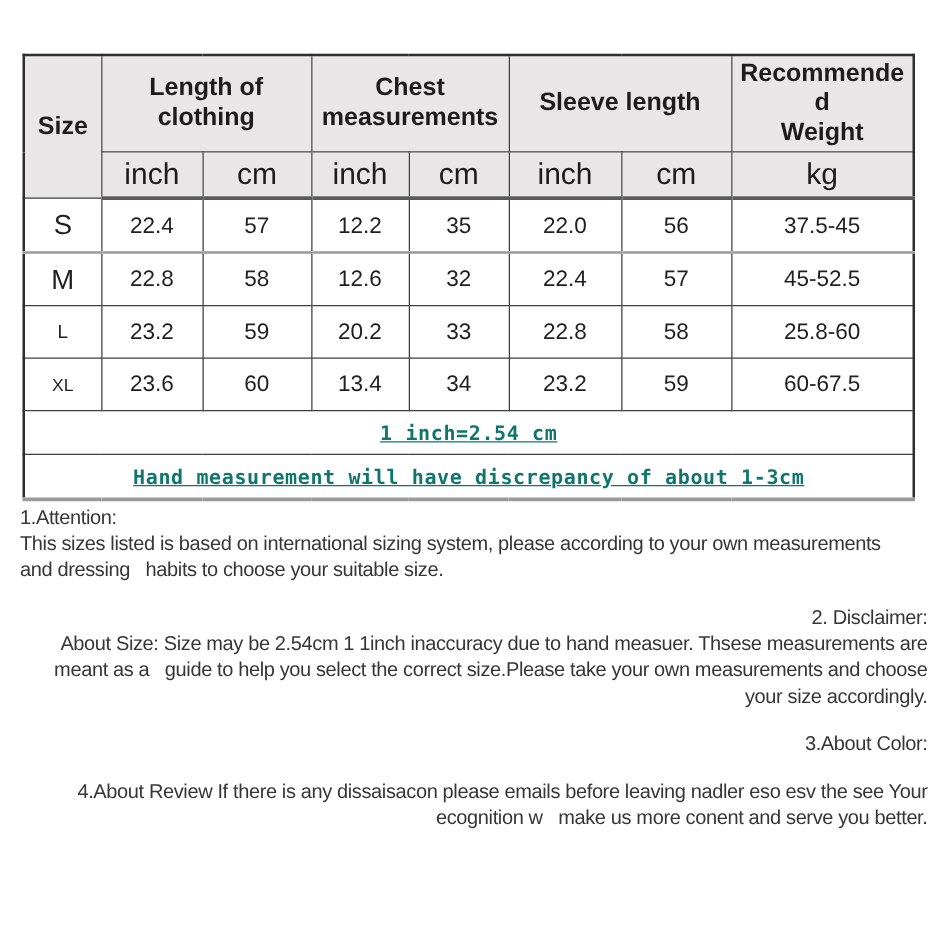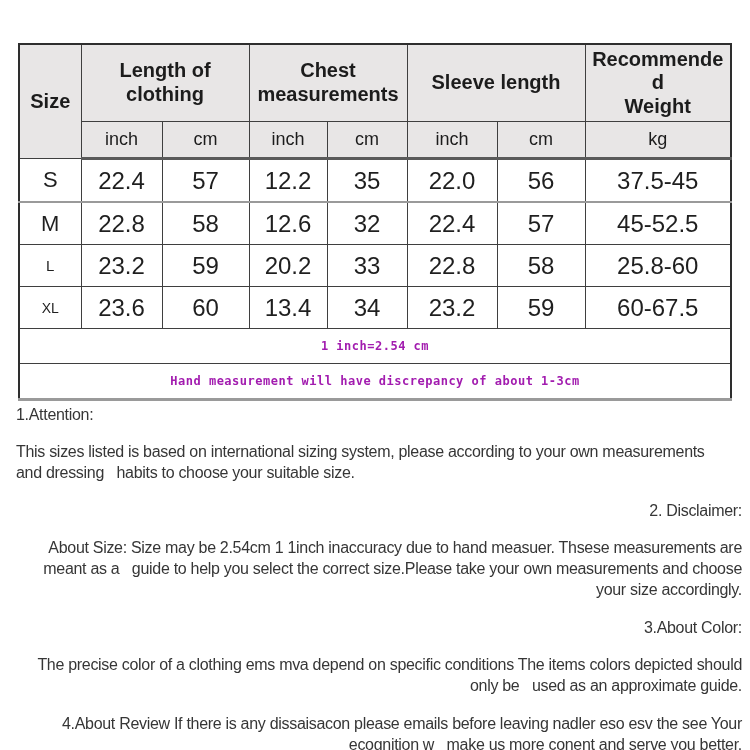--- a/index.html
+++ b/index.html
@@ -43,66 +43,67 @@
     font-weight: bold;
     font-size: 20px;
     line-height: 1.18;
     white-space: pre-line;
     color: #1c1c1c;
   }
   tr.hdr-units th {
     height: 35px;
     background: #e8e6e6;
     font-weight: normal;
-    font-size: 18px;
+    font-size: 24px;
     color: #1c1c1c;
     border-bottom: 3px solid #5a5a5a;
   }
   th.size-head {
     background: #e8e6e6;
     font-weight: bold;
     font-size: 21px;
     color: #1c1c1c;
   }
   tr.data-row td {
     height: 41px;
-    font-size: 24px;
+    font-size: 18px;
     background: #ffffff;
     color: #1f1f1f;
   }
   tr.data-row td.size-cell { font-size: 22px; }
   tr.row-2 td.size-cell { font-size: 15px; }
   tr.row-3 td.size-cell { font-size: 14px; }
   tr.row-0 td { border-bottom: 2px solid #9a9a9a; }
   tr.note-row td {
     height: 34px;
     background: #ffffff;
     font-family: "DejaVu Sans Mono", monospace;
     font-weight: bold;
-    font-size: 12px;
-    color: #a21caf;
+    font-size: 16px;
+    color: #0f766e;
     letter-spacing: 0.5px;
+    text-decoration: underline;
   }
 
   
   .text-block {
     position: absolute;
     left: 16px;
     top: 404px;
     width: 726px;
     font-size: 16px;
     line-height: 21px;
     letter-spacing: -0.3px;
     color: #363636;
   }
   .section { margin-top: 0; }
   .section + .section { margin-top: 17px; text-align: right; }
   .sec-heading { white-space: pre-wrap; }
   .sec-heading:empty { display: none; }
-  .sec-body { white-space: pre-wrap; margin-top: 16px; }
+  .sec-body { white-space: pre-wrap; }
   .sec-body:empty { display: none; }
 </style>
 </head>
 <body>
 
 <div class="stage">
 
   <table class="size-chart">
     <colgroup>
       <col style="width:62px">
@@ -193,22 +194,20 @@
 and dressing   habits to choose your suitable size.</div>
     </div>
     <div class="section">
       <div class="sec-heading">2. Disclaimer:</div>
       <div class="sec-body">About Size: Size may be 2.54cm 1 1inch inaccuracy due to hand measuer. Thsese measurements are
 meant as a   guide to help you select the correct size.Please take your own measurements and choose
 your size accordingly.</div>
     </div>
     <div class="section">
       <div class="sec-heading">3.About Color:</div>
-      <div class="sec-body">The precise color of a clothing ems mva depend on specific conditions The items colors depicted should
-only be   used as an approximate guide.</div>
     </div>
     <div class="section">
 
       <div class="sec-body">4.About Review If there is any dissaisacon please emails before leaving nadler eso esv the see Your
 ecognition w   make us more conent and serve you better.</div>
     </div>
   </div>
 
 </div>
 

